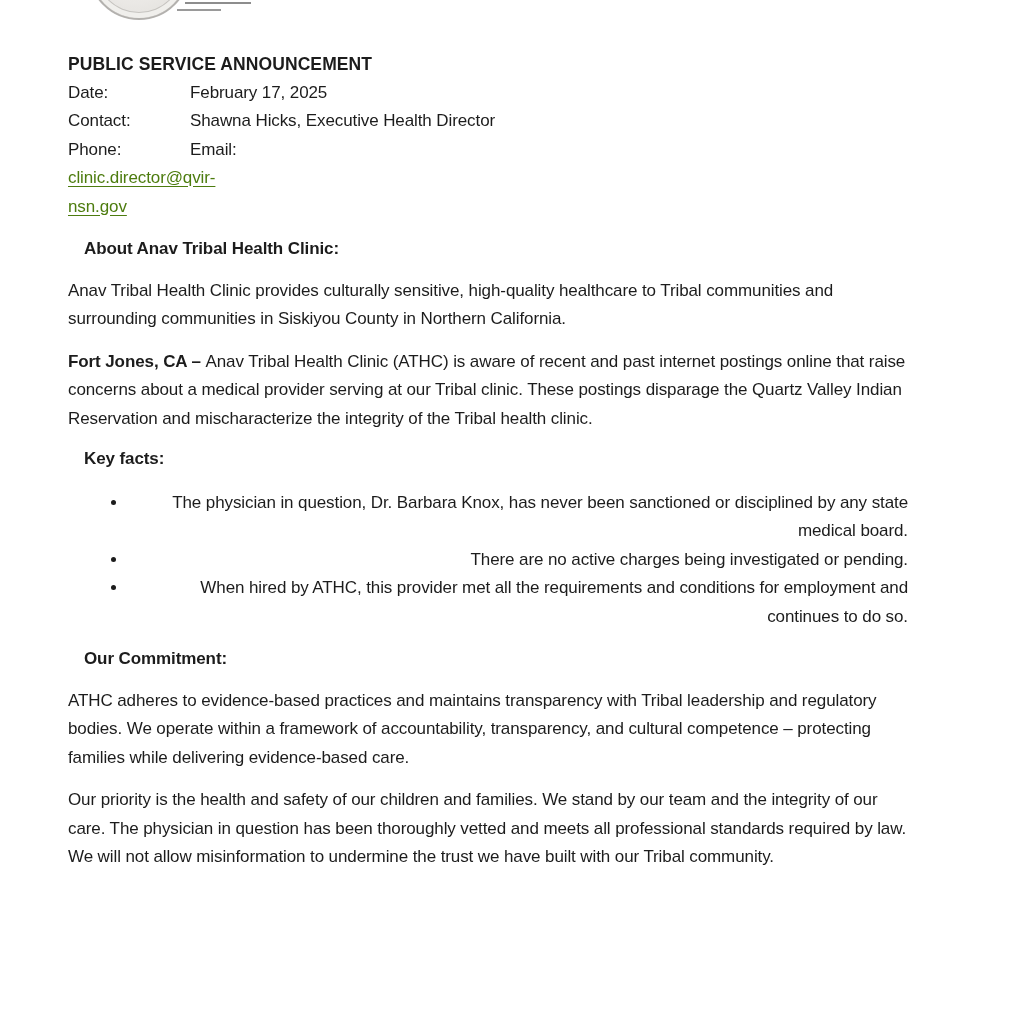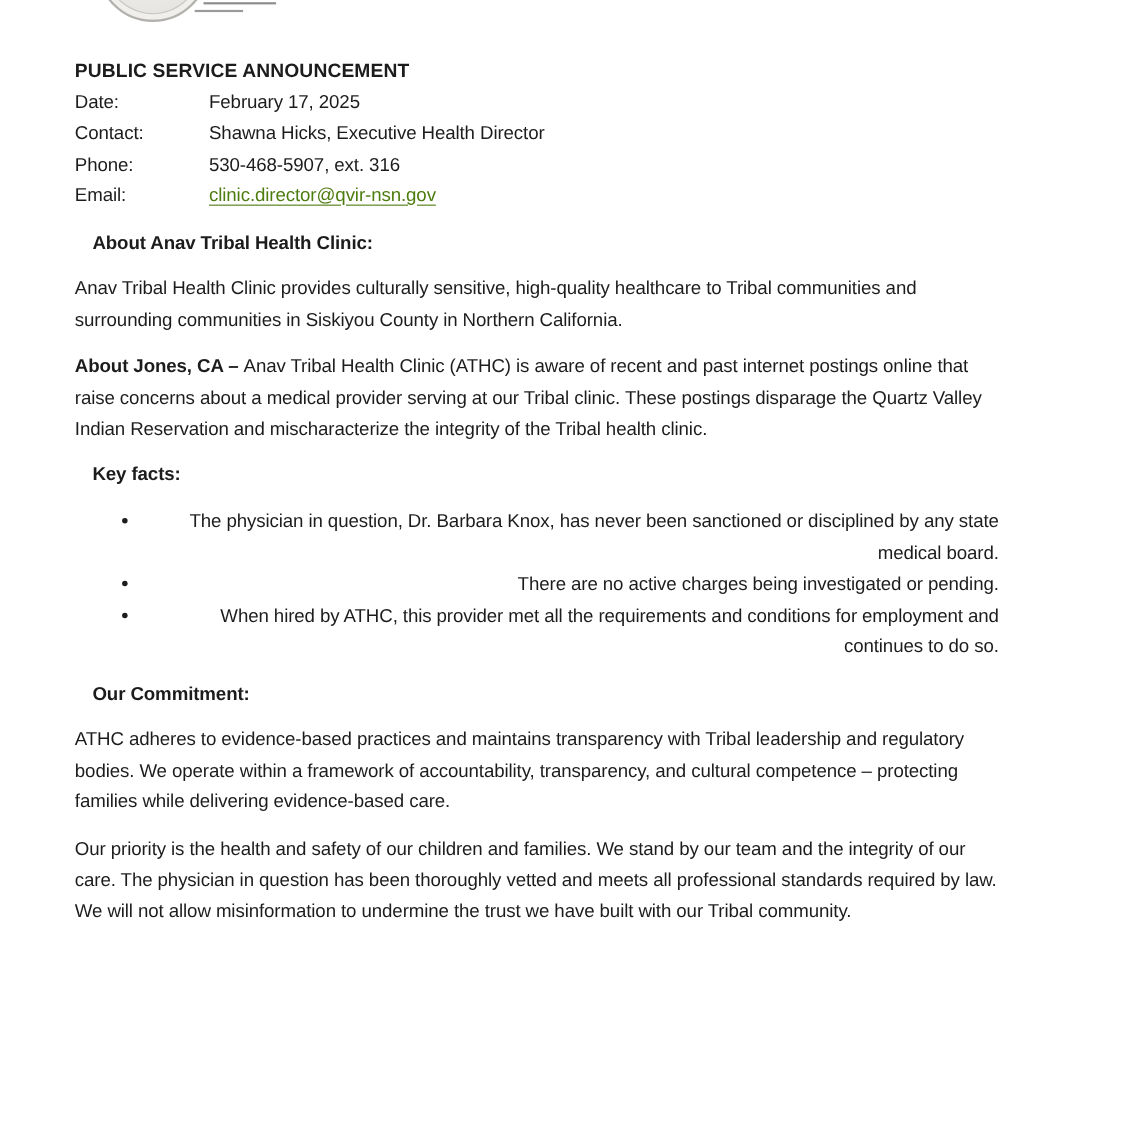--- a/index.html
+++ b/index.html
@@ -61,30 +61,29 @@
   </div>
 
   <p class="kicker">PUBLIC SERVICE ANNOUNCEMENT</p>
 
   <div class="contact">
     <span class="label">Date:</span>
     <span class="value">February 17, 2025</span>
     <span class="label">Contact:</span>
     <span class="value">Shawna Hicks, Executive Health Director</span>
     <span class="label">Phone:</span>
-    <span class="value">530-468-5907, ext. 316</span>
     <span class="label">Email:</span>
     <span class="value"><a href="#" class="email-link">clinic.director@qvir-nsn.gov</a></span>
   </div>
 
 
   <p class="sec-h">About Anav Tribal Health Clinic:</p>
   <p class="para">Anav Tribal Health Clinic provides culturally sensitive, high-quality healthcare to Tribal communities and surrounding communities in Siskiyou County in Northern California.</p>
 
-  <p class="para dateline"><strong>About Jones, CA – </strong><span>Anav Tribal Health Clinic (ATHC) is aware of recent and past internet postings online that raise concerns about a medical provider serving at our Tribal clinic. These postings disparage the Quartz Valley Indian Reservation and mischaracterize the integrity of the Tribal health clinic.</span></p>
+  <p class="para dateline"><strong>Fort Jones, CA – </strong><span>Anav Tribal Health Clinic (ATHC) is aware of recent and past internet postings online that raise concerns about a medical provider serving at our Tribal clinic. These postings disparage the Quartz Valley Indian Reservation and mischaracterize the integrity of the Tribal health clinic.</span></p>
 
   <p class="sec-h keyfacts">Key facts:</p>
   <ul class="facts">
     <li>The physician in question, Dr. Barbara Knox, has never been sanctioned or disciplined by any state medical board.</li>
     <li>There are no active charges being investigated or pending.</li>
     <li>When hired by ATHC, this provider met all the requirements and conditions for employment and continues to do so.</li>
   </ul>
 
   <p class="sec-h">Our Commitment:</p>
   <p class="para">ATHC adheres to evidence-based practices and maintains transparency with Tribal leadership and regulatory bodies. We operate within a framework of accountability, transparency, and cultural competence – protecting families while delivering evidence-based care.</p>

